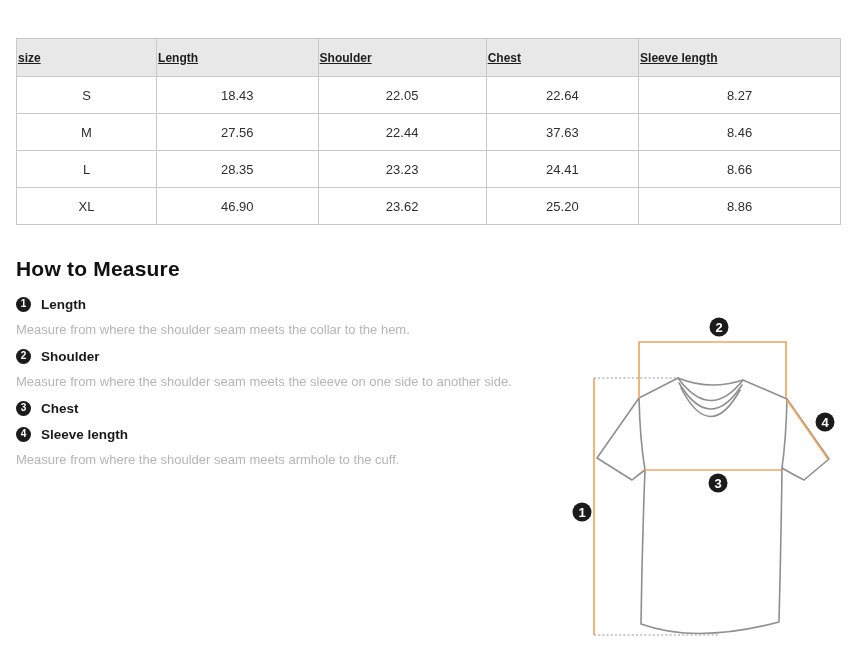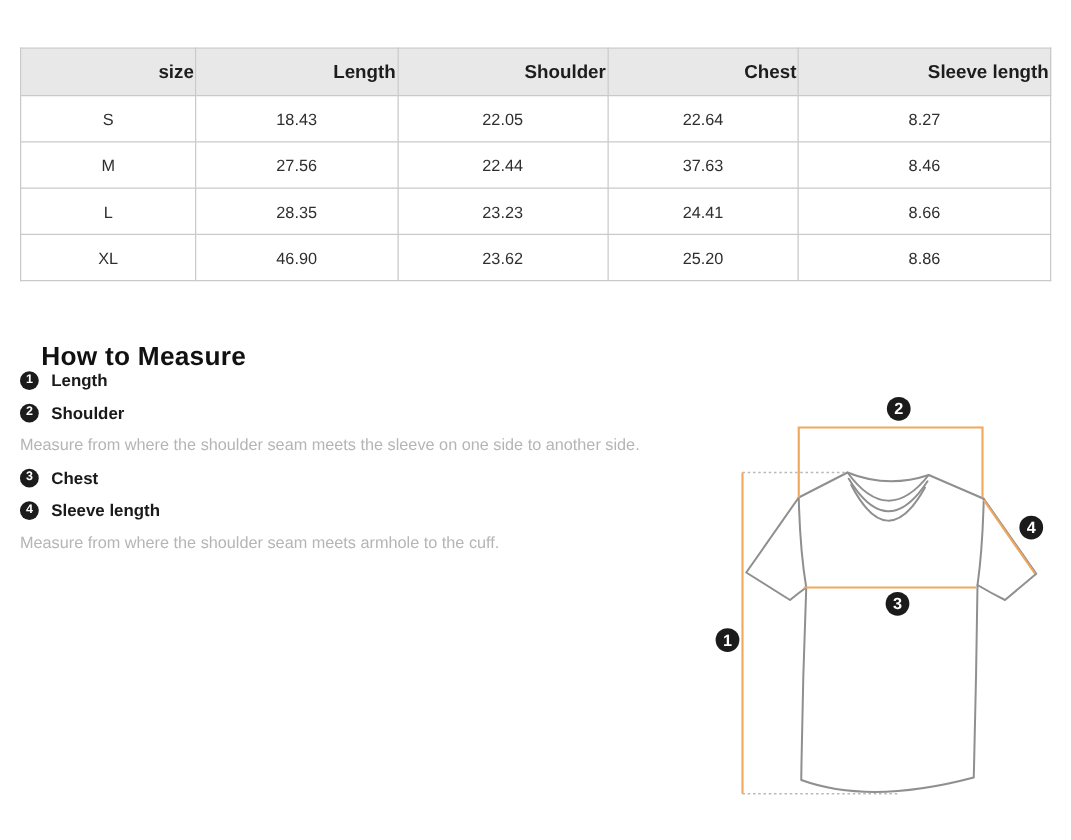--- a/index.html
+++ b/index.html
@@ -23,34 +23,34 @@
   .page{position:relative;width:857px;height:672px;overflow:hidden;background:#fff;}
 
   
   table.size-chart{
     position:absolute;left:16px;top:38px;width:825px;
     border-collapse:collapse;table-layout:fixed;
     border:1px solid var(--table-outer-border);
   }
   table.size-chart th{
     height:35px;background:var(--table-header-bg);
-    font-size:15px;font-weight:700;color:#1d1d1d;
-    border:1px solid var(--table-border);text-align:right;
+    font-size:12px;font-weight:700;color:#1d1d1d;
+    border:1px solid var(--table-border);text-align:left;text-decoration:underline;
   }
   table.size-chart td{
     height:34px;font-size:13px;color:var(--cell-text);
     border:1px solid var(--table-border);text-align:center;
     background:#fff;
   }
   col.c-size{width:17.0%;} col.c-length{width:19.6%;} col.c-shoulder{width:20.4%;}
   col.c-chest{width:18.5%;} col.c-sleeve{width:24.5%;}
 
   
   .measure-heading{
-    position:absolute;left:16px;top:256px;margin:17px;
+    position:absolute;left:16px;top:256px;margin:0;
     font-size:21px;line-height:26px;font-weight:700;color:var(--heading-text);
     letter-spacing:.2px;
     text-align:right;
   }
   .measure-list{position:absolute;left:16px;top:296px;width:545px;}
   .measure-item{margin:0 0 10px 0;}
   .label-row{display:flex;align-items:center;gap:10px;height:16px;margin-bottom:10px;}
   .step-badge{
     flex:0 0 auto;width:15px;height:15px;border-radius:50%;
     background:var(--badge-bg);color:#fff;
@@ -130,20 +130,21 @@
 
   <h1 class="measure-heading">How to Measure</h1>
 
   <div class="measure-list">
 
     <div class="measure-item">
       <div class="label-row">
         <span class="step-badge">1</span>
         <span class="step-label">Length</span>
       </div>
+      <p class="step-desc">Measure from where the shoulder seam meets the collar to the hem.</p>
     </div>
 
     <div class="measure-item">
       <div class="label-row">
         <span class="step-badge">2</span>
         <span class="step-label">Shoulder</span>
       </div>
       <p class="step-desc">Measure from where the shoulder seam meets the sleeve on one side to another side.</p>
     </div>
 

